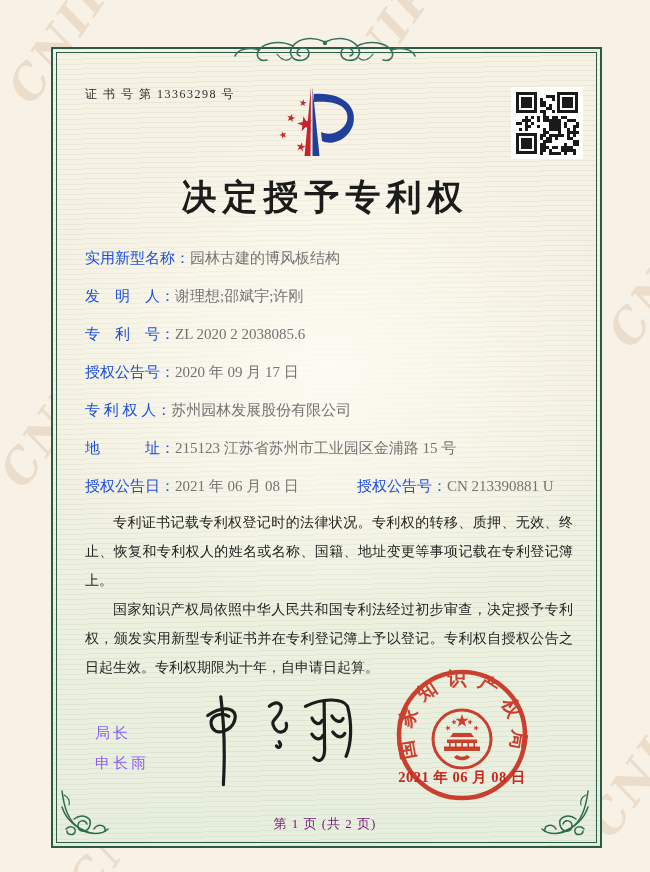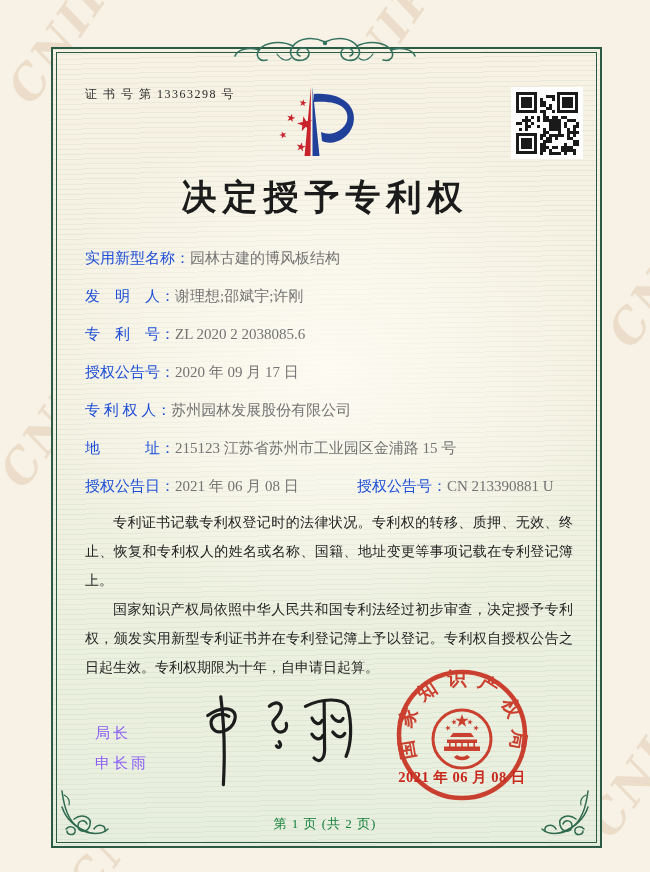--- a/index.html
+++ b/index.html
@@ -76,21 +76,21 @@
   .paras p{margin:0;text-indent:2em;}
 
   
   .signer{position:absolute;left:95px;top:718px;z-index:4;font-size:15px;letter-spacing:3px;line-height:30px;color:#8b5cf6;}
   .signature{position:absolute;left:185px;top:686px;width:180px;height:104px;z-index:4;}
   .seal{position:absolute;left:392px;top:665px;width:140px;height:140px;z-index:5;opacity:0.93;mix-blend-mode:multiply;}
   .seal-date{
     position:absolute;left:392px;top:768px;width:140px;z-index:6;
     text-align:center;font-size:14.5px;font-weight:bold;color:#c8281c;letter-spacing:0.5px;white-space:nowrap;
   }
-  .footer{position:absolute;left:0;right:0;top:815px;z-index:4;text-align:center;font-size:13px;color:#15803d;letter-spacing:1px;}
+  .footer{position:absolute;left:0;right:0;top:815px;z-index:4;text-align:center;font-size:13px;color:#701a75;letter-spacing:1px;}
 </style>
 </head>
 <body>
 
 <div class="page">
 
   <div class="wm" style="left:-20px;top:-4px;">CNIPA</div>
   <div class="wm" style="left:300px;top:2px;">CNIPA</div>
   <div class="wm" style="left:580px;top:240px;">CNIPA</div>
   <div class="wm" style="left:-28px;top:380px;">CNIPA</div>

